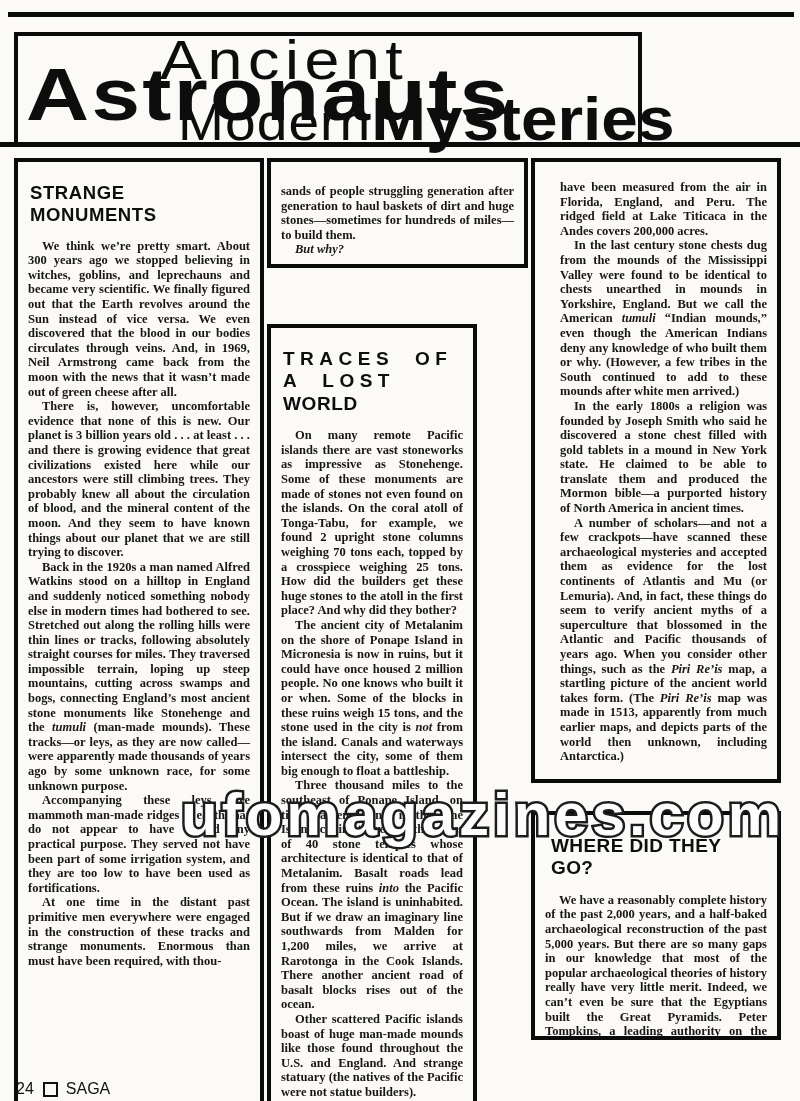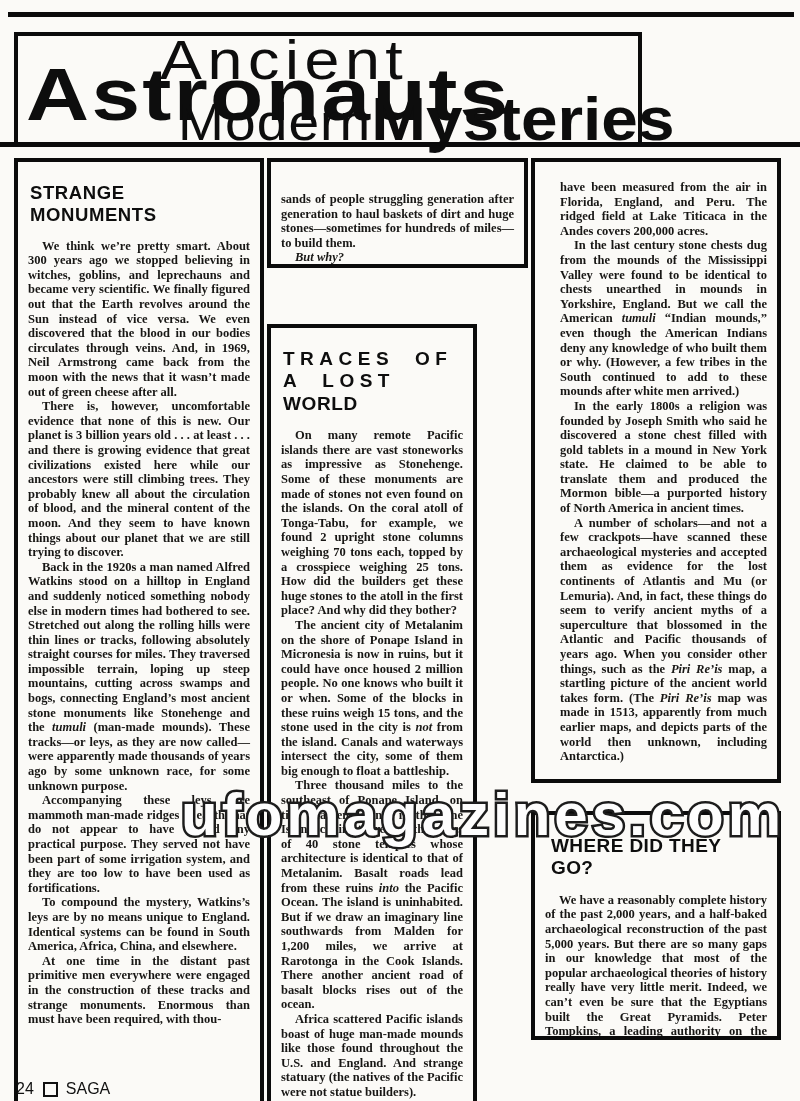--- a/index.html
+++ b/index.html
@@ -17,21 +17,21 @@
   .mh1{left:142px;top:-4px;font-size:56px;font-weight:400;letter-spacing:5px;transform:scaleX(1.12);}
   .mh2{left:8px;top:22px;font-size:74px;font-weight:bold;letter-spacing:2px;transform:scaleX(1.18);}
   .mh3{left:160px;top:52px;transform:scaleX(1.06);}
   .mh3 .light{font-size:52px;font-weight:400;letter-spacing:1px;}
   .mh3 .bold{font-size:62px;font-weight:bold;letter-spacing:0px;}
 
   
   .box{position:absolute;box-sizing:border-box;border:4px solid #0b0b0b;background:#fbfaf7;
        padding:15px 10px 0 10px;overflow:hidden;}
   #c1s1{left:14px;top:158px;width:250px;height:1075px;}
-  #c2s1{left:267px;top:158px;width:261px;height:110px;padding-top:30px;}
+  #c2s1{left:267px;top:158px;width:261px;height:110px;padding-top:22px;}
   #c2s2{left:267px;top:276px;width:210px;height:791px;margin-top:48px;}
   #c3s1{left:531px;top:158px;width:250px;height:625px;padding-top:18px;padding-left:25px;}
   #c3s2{left:531px;top:791px;width:250px;height:229px;margin-top:20px;}
 
   .box h2{margin:5px 0 13px 2px;font-family:"Liberation Sans",sans-serif;font-weight:bold;
           font-size:18.5px;letter-spacing:0.6px;color:#0e0e0e;line-height:1.18;}
   .box h2 .hl{display:block;}
   #c2s2 h2 .hl.first{letter-spacing:5.5px;word-spacing:10px;}
   #c2s2 h2{font-size:19px;}
   #c3s2 h2{font-size:19px;letter-spacing:0.4px;margin-left:6px;}
@@ -68,36 +68,35 @@
   <div class="rule mid-rule"></div>
 
   <section class="box" id="c1s1">
       <h2>
         <span class="hl first">STRANGE MONUMENTS</span>
       </h2>
       <p>We think we’re pretty smart. About 300 years ago we stopped believing in witches, goblins, and leprechauns and became very scientific. We finally figured out that the Earth revolves around the Sun instead of vice versa. We even discovered that the blood in our bodies circulates through veins. And, in 1969, Neil Armstrong came back from the moon with the news that it wasn’t made out of green cheese after all.</p>
       <p>There is, however, uncomfortable evidence that none of this is new. Our planet is 3 billion years old . . . at least . . . and there is growing evidence that great civilizations existed here while our ancestors were still climbing trees. They probably knew all about the circulation of blood, and the mineral content of the moon. And they seem to have known things about our planet that we are still trying to discover.</p>
       <p>Back in the 1920s a man named Alfred Watkins stood on a hilltop in England and suddenly noticed something nobody else in modern times had bothered to see. Stretched out along the rolling hills were thin lines or tracks, following absolutely straight courses for miles. They traversed impossible terrain, loping up steep mountains, cutting across swamps and bogs, connecting England’s most ancient stone monuments like Stonehenge and the <i>tumuli</i> (man-made mounds). These tracks—or leys, as they are now called—were apparently made thousands of years ago by some unknown race, for some unknown purpose.</p>
       <p>Accompanying these leys are mammoth man-made ridges of earth that do not appear to have served any practical purpose. They served not have been part of some irrigation system, and they are too low to have been used as fortifications.</p>
-      <p>To compound the mystery, Watkins’s leys are by no means unique to England. Identical systems can be found in South America, Africa, China, and elsewhere.</p>
       <p>At one time in the distant past primitive men everywhere were engaged in the construction of these tracks and strange monuments. Enormous than must have been required, with thou-</p>
     </section>
   <section class="box" id="c2s1">
       <p class="no-indent">sands of people struggling generation after generation to haul baskets of dirt and huge stones—sometimes for hundreds of miles—to build them.</p>
       <p><i>But why?</i></p>
     </section>
   <section class="box" id="c2s2">
       <h2>
         <span class="hl first">TRACES OF A LOST</span>
         <span class="hl">WORLD</span>
       </h2>
       <p>On many remote Pacific islands there are vast stoneworks as impressive as Stonehenge. Some of these monuments are made of stones not even found on the islands. On the coral atoll of Tonga-Tabu, for example, we found 2 upright stone columns weighing 70 tons each, topped by a crosspiece weighing 25 tons. How did the builders get these huge stones to the atoll in the first place? And why did they bother?</p>
       <p>The ancient city of Metalanim on the shore of Ponape Island in Micronesia is now in ruins, but it could have once housed 2 million people. No one knows who built it or when. Some of the blocks in these ruins weigh 15 tons, and the stone used in the city is <i>not</i> from the island. Canals and waterways intersect the city, some of them big enough to float a battleship.</p>
       <p>Three thousand miles to the southeast of Ponape Island, on tiny Malden Island, in the Line Island chain, there are the ruins of 40 stone temples whose architecture is identical to that of Metalanim. Basalt roads lead from these ruins <i>into</i> the Pacific Ocean. The island is uninhabited. But if we draw an imaginary line southwards from Malden for 1,200 miles, we arrive at Rarotonga in the Cook Islands. There another ancient road of basalt blocks rises out of the ocean.</p>
-      <p>Africa scattered Pacific islands boast of huge man-made mounds like those found throughout the U.S. and England. And strange statuary (the natives of the Pacific were not statue builders).</p>
+      <p>Other scattered Pacific islands boast of huge man-made mounds like those found throughout the U.S. and England. And strange statuary (the natives of the Pacific were not statue builders).</p>
       <p>All of these things seem to be interrelated, as if they were all once part of some great civilization—a common culture that spread throughout the world and then mysteriously vanished.</p>
     </section>
   <section class="box" id="c3s1">
       <p class="no-indent">have been measured from the air in Florida, England, and Peru. The ridged field at Lake Titicaca in the Andes covers 200,000 acres.</p>
       <p>In the last century stone chests dug from the mounds of the Mississippi Valley were found to be identical to chests unearthed in mounds in Yorkshire, England. But we call the American <i>tumuli</i> “Indian mounds,” even though the American Indians deny any knowledge of who built them or why. (However, a few tribes in the South continued to add to these mounds after white men arrived.)</p>
       <p>In the early 1800s a religion was founded by Joseph Smith who said he discovered a stone chest filled with gold tablets in a mound in New York state. He claimed to be able to translate them and produced the Mormon bible—a purported history of North America in ancient times.</p>
       <p>A number of scholars—and not a few crackpots—have scanned these archaeological mysteries and accepted them as evidence for the lost continents of Atlantis and Mu (or Lemuria). And, in fact, these things do seem to verify ancient myths of a superculture that blossomed in the Atlantic and Pacific thousands of years ago. When you consider other things, such as the <i>Piri Re’is</i> map, a startling picture of the ancient world takes form. (The <i>Piri Re’is</i> map was made in 1513, apparently from much earlier maps, and depicts parts of the world then unknown, including Antarctica.)</p>
     </section>
   <section class="box" id="c3s2">
       <h2>

